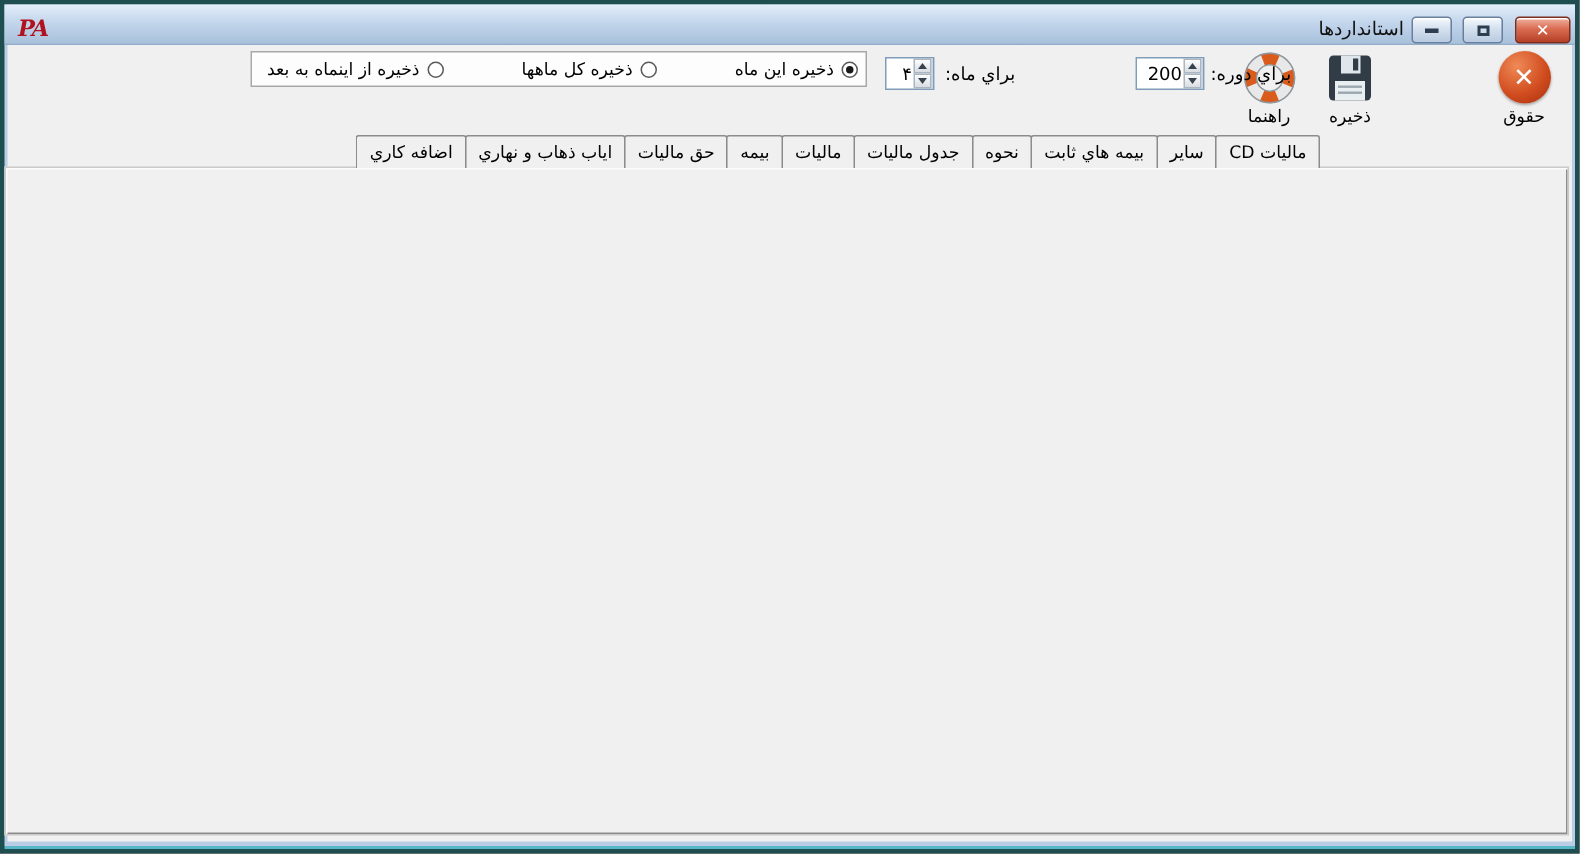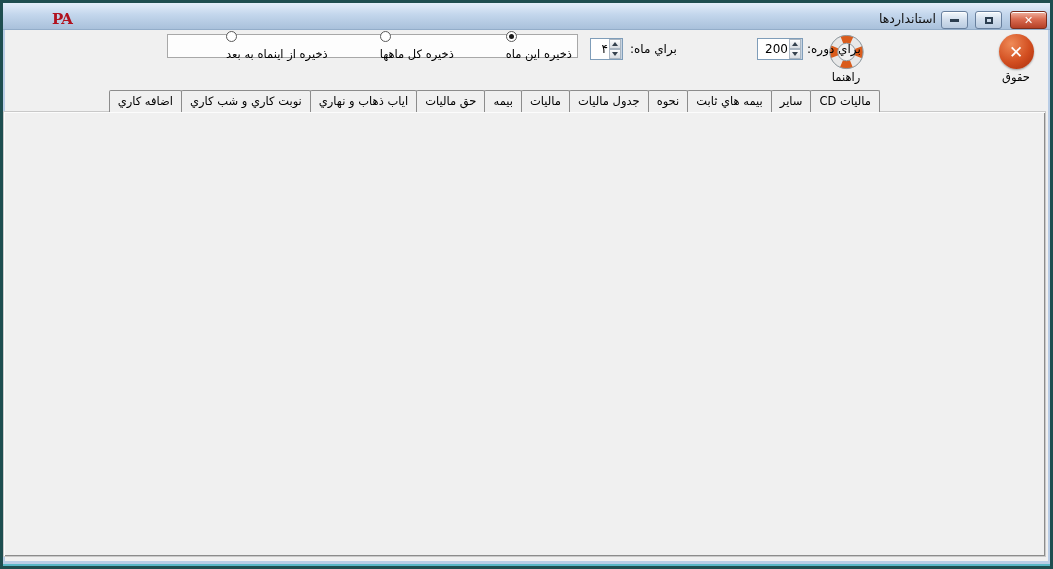--- a/index.html
+++ b/index.html
@@ -4,21 +4,21 @@
 <style>
   html,body{margin:0;padding:0;background:#555;}
   *{box-sizing:border-box;font-family:"DejaVu Sans","Liberation Sans",sans-serif;}
   #app{position:relative;width:1053px;height:569px;background:#1e4e50;overflow:hidden;user-select:none;}
   
   .frame{position:absolute;left:3px;right:3px;top:3px;bottom:5px;background:#b9cde6;}
   .cyanline{position:absolute;left:3px;right:3px;bottom:3px;height:2px;background:#58b7c6;}
   .titlebar{position:absolute;left:3px;right:3px;top:3px;height:27px;
     background:linear-gradient(#e3eefa,#c3d6ec 45%,#a9c1db);border-bottom:1px solid #93adc9;}
   .brand{position:absolute;left:9px;top:7px;color:#b1121f;font-family:"DejaVu Serif","Liberation Serif",serif;
-    font-weight:bold;font-size:15px;letter-spacing:-1px;margin-left:40px;}
+    font-weight:bold;font-style:italic;font-size:15px;letter-spacing:-1px;}
   .win-title{position:absolute;left:845px;top:8px;width:88px;text-align:right;font-size:12.5px;color:#111;direction:rtl;white-space:nowrap;}
   .win-btn{position:absolute;top:8px;height:18px;border-radius:3px;border:1px solid #68809e;
     background:linear-gradient(#f4f9fd,#d4e0ee 45%,#b9cbe0);display:flex;align-items:center;justify-content:center;
     color:#2c3e50;font-size:10px;box-shadow:inset 0 1px 0 #fff;}
   .win-btn.min{left:938px;width:27px;}
   .win-btn.max{left:972px;width:27px;}
   .win-btn.close{left:1007px;width:37px;background:linear-gradient(#f0b3a2,#da6c52 45%,#b44027);border-color:#7c2d1c;color:#fff;font-weight:bold;font-size:11px;}
   .minbar{width:9px;height:3px;background:#2c3e50;}
   .maxbox{width:8px;height:7px;border:2px solid #2c3e50;}
   .client{position:absolute;left:5px;right:5px;top:30px;bottom:8px;background:#f0f0f0;}
@@ -34,21 +34,21 @@
   
   .lbl{position:absolute;font-size:12px;color:#000;direction:rtl;white-space:nowrap;}
   .spin{position:absolute;top:38px;height:22px;background:#fff;border:1px solid #7f9db9;display:flex;direction:ltr;align-items:stretch;}
   .spin-val{flex:1;text-align:right;font-size:12px;line-height:20px;padding-right:1px;direction:rtl;}
   .spin-btns{width:13px;display:flex;flex-direction:column;border-right:1px solid #c7d4e2;}
   .spin-b{flex:1;background:linear-gradient(#fdfdfd,#d9dde2);border:1px solid #aab6c2;display:flex;align-items:center;justify-content:center;}
   .tri-up{width:0;height:0;border-left:3px solid transparent;border-right:3px solid transparent;border-bottom:4px solid #36424e;}
   .tri-dn{width:0;height:0;border-left:3px solid transparent;border-right:3px solid transparent;border-top:4px solid #36424e;}
   .radio-box{position:absolute;left:167px;top:34px;width:411px;height:24px;background:#fdfdfd;border:1px solid #a8a8a8;
     display:flex;direction:rtl;align-items:center;padding:0 5px;gap:52px;}
-  .radio-item{display:flex;direction:rtl;align-items:flex-end;gap:5px;cursor:pointer;flex-direction:column;}
+  .radio-item{display:flex;direction:rtl;align-items:center;gap:5px;cursor:pointer;}
   .radio{width:11px;height:11px;border-radius:50%;background:#fff;border:1px solid #5a5a5a;position:relative;flex:none;}
   .radio.on::after{content:'';position:absolute;inset:2px;border-radius:50%;background:#1a1a1a;}
   .radio-lbl{font-size:11.5px;white-space:nowrap;}
   
   .tabstrip{position:absolute;right:173px;top:88px;height:24px;display:flex;direction:rtl;align-items:flex-end;z-index:3;}
   .tab{height:22px;padding:0 8px;font-size:11.5px;line-height:21px;color:#000;background:#f0f0f0;
     border:1px solid #8c8c8c;border-bottom:none;border-radius:2px 2px 0 0;margin-left:-1px;white-space:nowrap;cursor:pointer;}
   .panel{position:absolute;left:3px;top:111px;width:1043px;height:446px;background:#f0f0f0;
     box-shadow:inset 1px 1px 0 #fcfcfc, inset -1px -1px 0 #8c8c8c;border:1px solid #c9c9c9;z-index:2;}
   
@@ -87,20 +87,33 @@
   </div>
 
   <div class="client"></div>
 
   <div class="tool-btn" style="left:988px">
     <span class="tool-ico">
         <span class="circle-red">✕</span>
       </span>
     <span class="tool-lbl">حقوق</span>
   </div>
+  <div class="tool-btn" style="left:872px">
+    <span class="tool-ico">
+      <svg width="36" height="36" viewBox="0 0 36 36">
+        <rect x="4" y="3" width="28" height="30" rx="3" fill="#323c47"></rect>
+        <rect x="12" y="3" width="13" height="12" fill="#dfe7ec"></rect>
+        <rect x="20" y="5" width="3.5" height="8" fill="#323c47"></rect>
+        <rect x="8" y="20" width="20" height="13" fill="#e9eef1"></rect>
+        <rect x="10" y="23" width="16" height="1.6" fill="#9aa7b0"></rect>
+        <rect x="10" y="27" width="16" height="1.6" fill="#9aa7b0"></rect>
+      </svg>
+    </span>
+    <span class="tool-lbl">ذخيره</span>
+  </div>
   <div class="tool-btn" style="left:818px">
     <span class="tool-ico">
       <svg width="38" height="38" viewBox="0 0 38 38">
         <circle cx="19" cy="19" r="17" fill="none" stroke="#b9bfc4" stroke-width="1"></circle>
         <circle cx="19" cy="19" r="13" fill="none" stroke="#e8e8e8" stroke-width="8"></circle>
         <circle cx="19" cy="19" r="13" fill="none" stroke="#da5c1c" stroke-width="8" stroke-dasharray="10.2 10.2" stroke-dashoffset="5.1"></circle>
         <circle cx="19" cy="19" r="17" fill="none" stroke="#8e979c" stroke-width="1"></circle>
         <circle cx="19" cy="19" r="9" fill="#f0f0f0" stroke="#8e979c" stroke-width="1"></circle>
       </svg>
     </span>
@@ -150,21 +163,20 @@
   <div class="tabstrip">
     <span class="tab">ماليات CD</span>
     <span class="tab">ساير</span>
     <span class="tab">بيمه هاي ثابت</span>
     <span class="tab">نحوه</span>
     <span class="tab">جدول ماليات</span>
     <span class="tab">ماليات</span>
     <span class="tab">بيمه</span>
     <span class="tab">حق ماليات</span>
     <span class="tab">اياب ذهاب و نهاري</span>
-    <span class="tab">نوبت كاري و شب كاري</span>
     <span class="tab">اضافه كاري</span>
 
   </div>
 
   <div class="panel"></div>
 
   <span class="lbl" style="left:851px;top:133px">تعداد روز در سال:</span>
   <div class="tb col-rf" style="top:129px">۳۶۵</div>
 
   <span class="lbl" style="left:851px;top:159px">بيمه فوق العاده شغل:</span>

